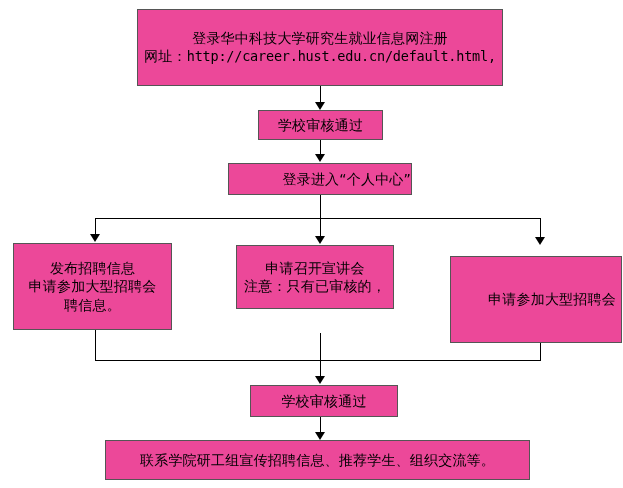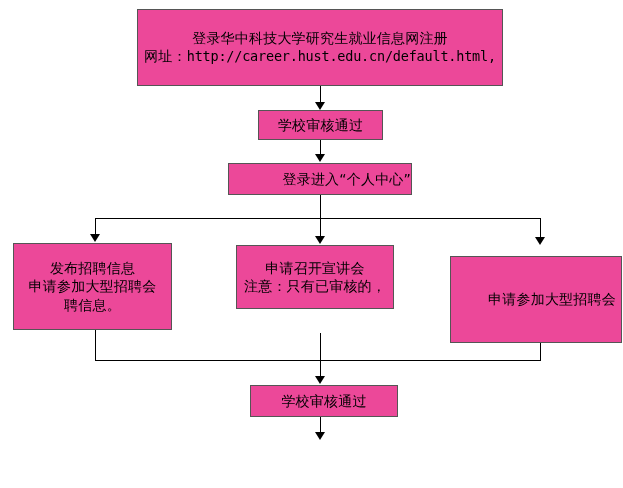--- a/index.html
+++ b/index.html
@@ -107,20 +107,23 @@
   </div>
 
   <div class="node" id="node-job-fair">
     <span class="line">申请参加大型招聘会</span>
   </div>
 
   <div class="node" id="node-review-2">
     <span class="line">学校审核通过</span>
   </div>
 
+  <div class="node" id="node-contact">
+    <span class="line">联系学院研工组宣传招聘信息、推荐学生、组织交流等。</span>
+  </div>
 
   <div class="conn v" style="left:320px; top:86px; height:17px;"></div>
   <div class="arrow" style="left:315px; top:102px;"></div>
 
   <div class="conn v" style="left:320px; top:140px; height:15px;"></div>
   <div class="arrow" style="left:315px; top:154px;"></div>
 
   <div class="conn v" style="left:320px; top:195px; height:23px;"></div>
 
   <div class="conn h" style="left:95px; top:218px; width:446px;"></div>

